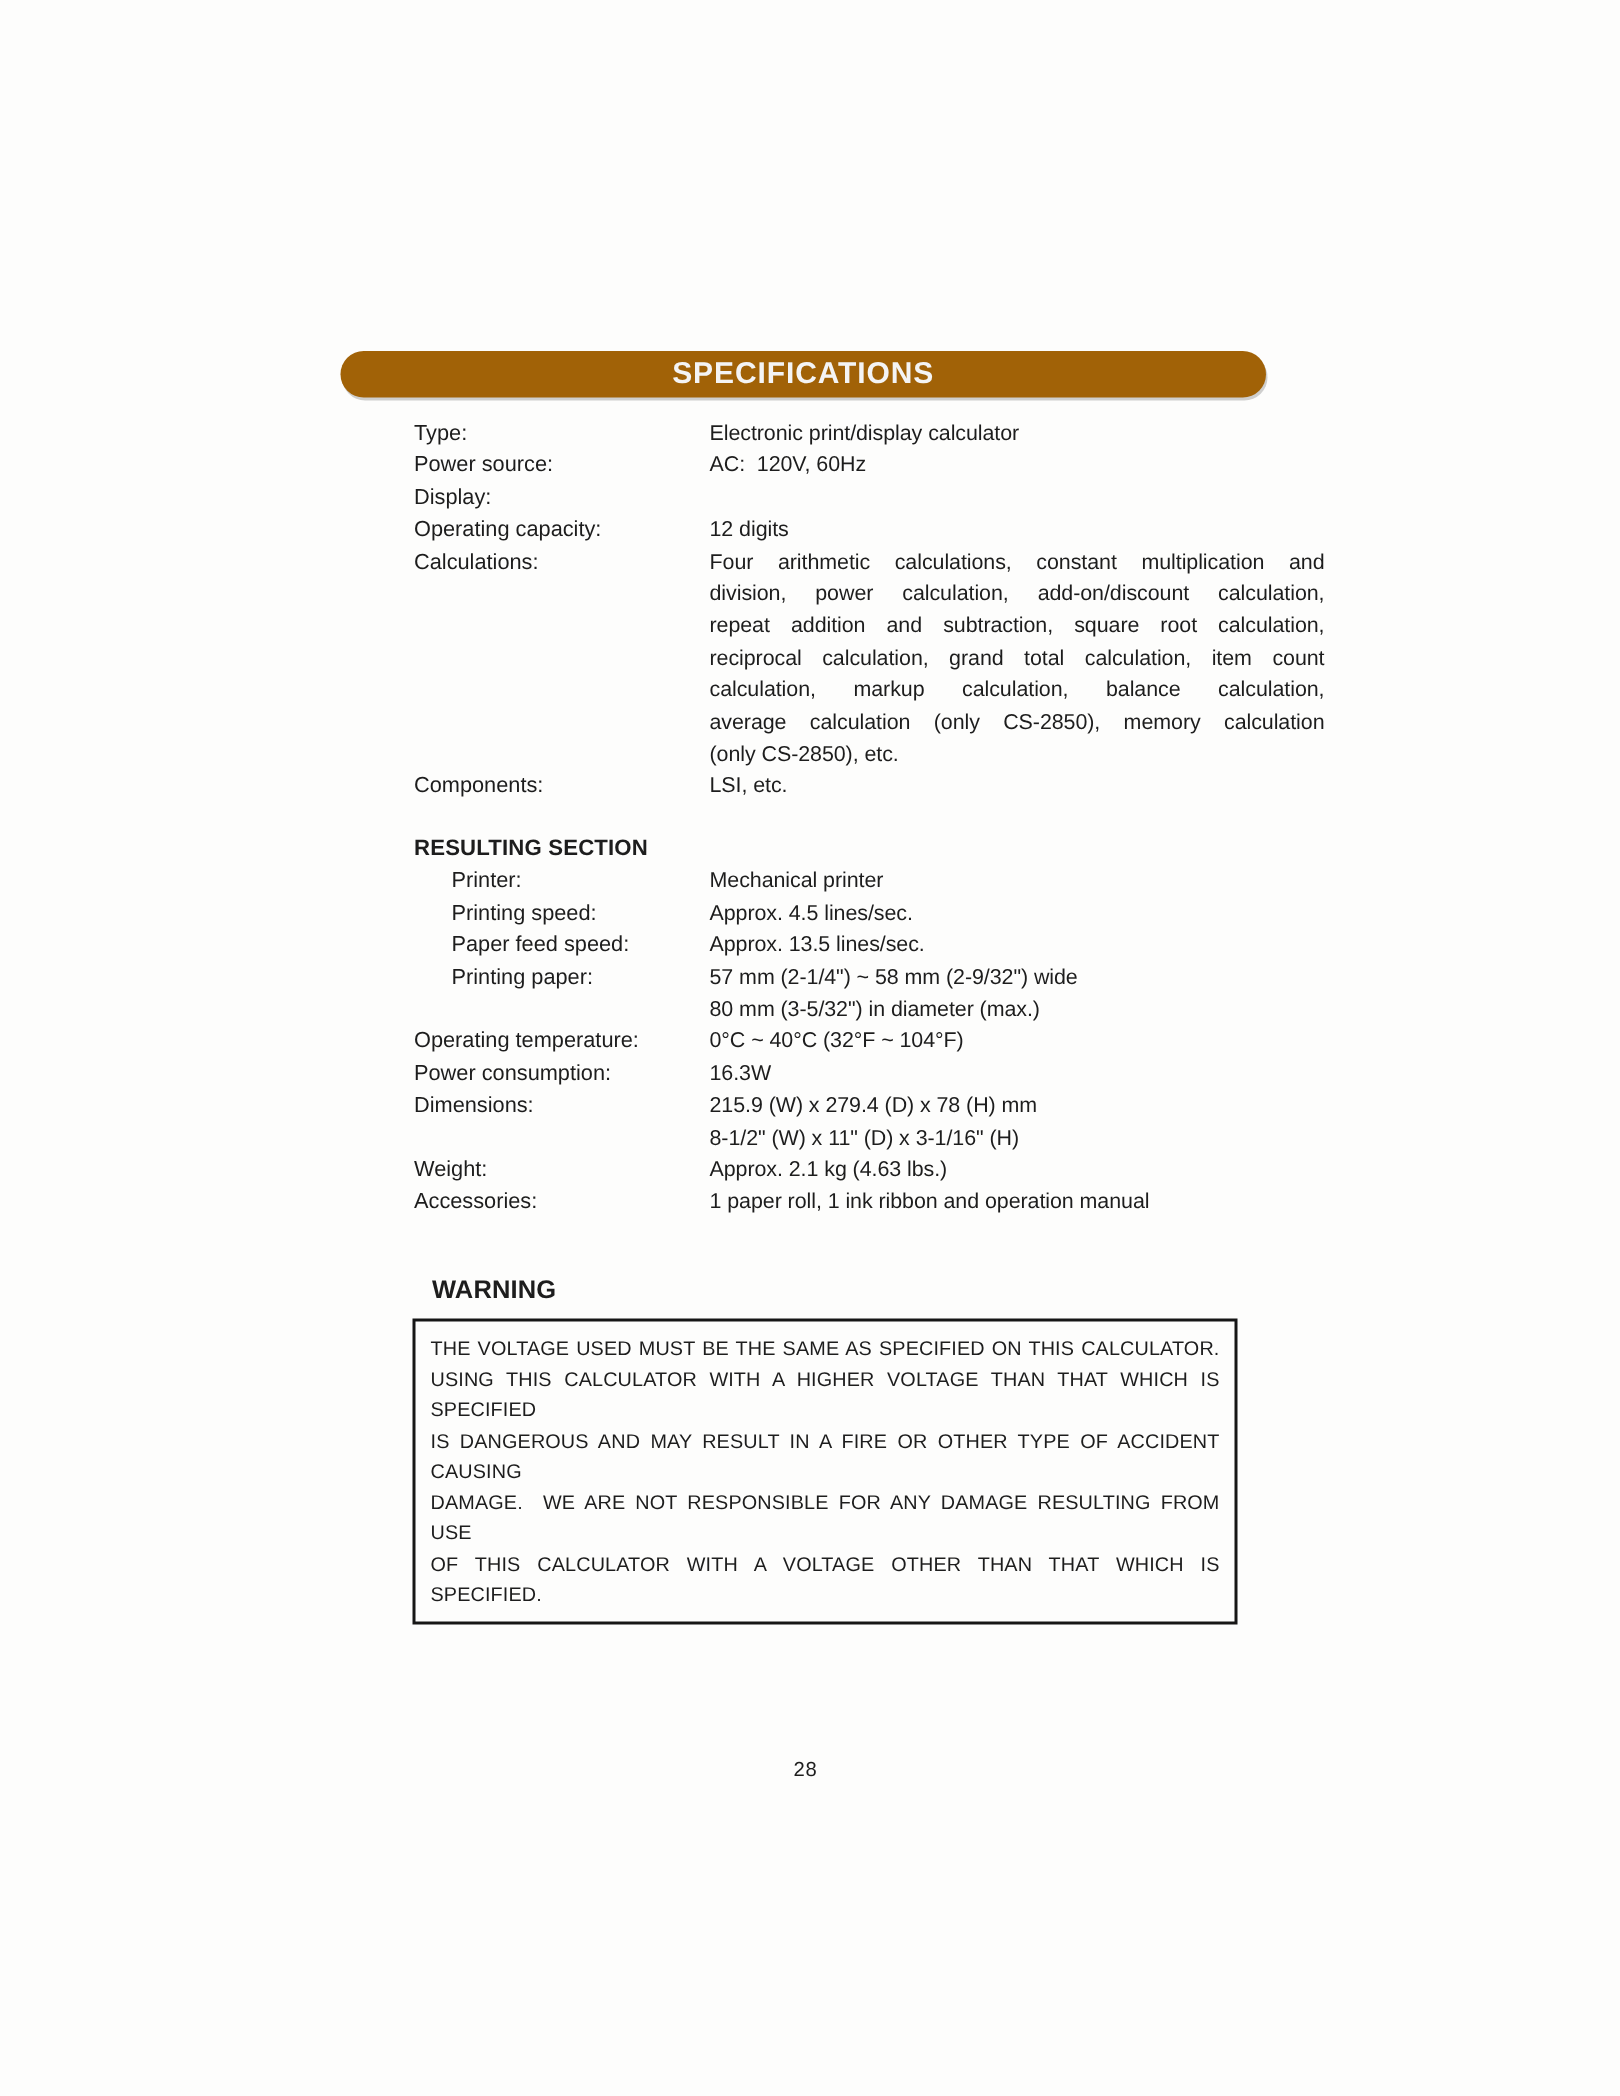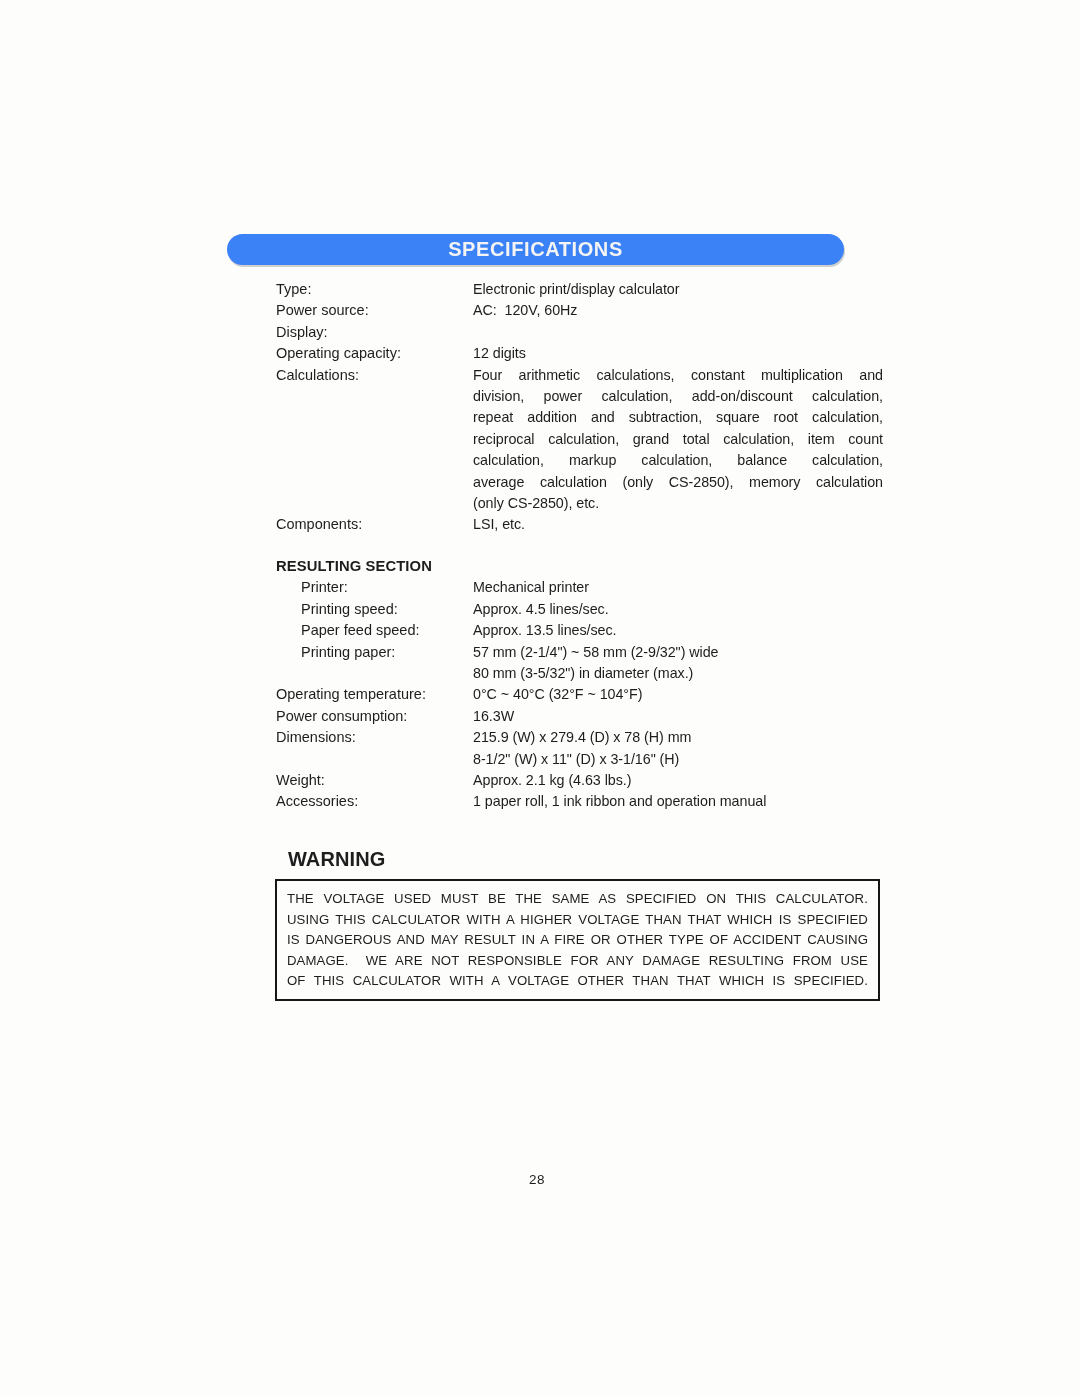--- a/index.html
+++ b/index.html
@@ -11,21 +11,21 @@
     font-family: "Liberation Sans", sans-serif;
     color: #1d1d1d;
     overflow: hidden;
   }
   .header-lozenge {
     position: absolute;
     left: 227px;
     top: 234px;
     width: 617px;
     height: 31px;
-    background: #3b82f6;
+    background: #a16207;
     border-radius: 16px;
     display: flex;
     align-items: center;
     justify-content: center;
     box-shadow: 1px 2px 0 rgba(120,120,120,0.35);
   }
   .header-lozenge span {
     color: #f4f4f4;
     font-size: 20px;
     font-weight: 600;
@@ -53,29 +53,29 @@
   .value-line { white-space: pre-wrap; }
   .value-line.justified { text-align: justify; text-align-last: justify; }
   .section-title {
     font-weight: bold;
     font-size: 14.8px;
     margin-top: 20px;
     letter-spacing: 0.1px;
   }
   .warning-title {
     font-weight: bold;
-    font-size: 20px;
+    font-size: 17px;
     margin-top: 36px;
     padding-left: 12px;
     letter-spacing: 0.1px;
   }
   .warning-box {
     margin-top: 9px;
     margin-left: -1px;
-    width: 605px;
+    width: 550px;
     box-sizing: border-box;
     border: 2px solid #161616;
     padding: 8px 10px 7px 10px;
   }
   .warning-line {
     font-size: 13.2px;
     line-height: 20.5px;
     white-space: pre-wrap;
     text-align: justify;
     text-align-last: justify;

